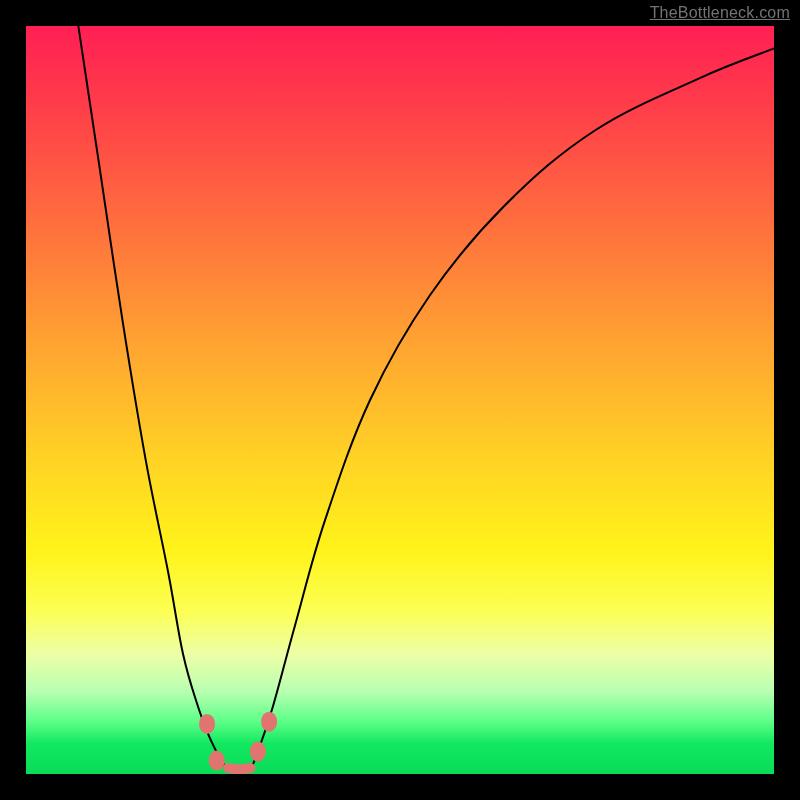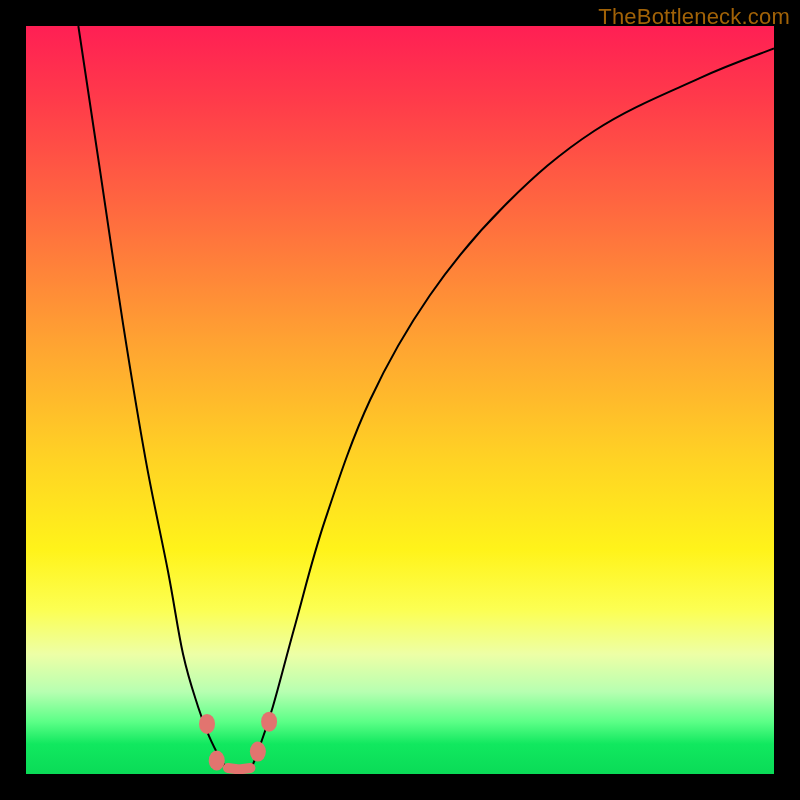--- a/index.html
+++ b/index.html
@@ -28,24 +28,25 @@
       #edffa6 84%,
       #b7ffb1 89%,
       #5cff87 93%,
       #11e85f 96%,
       #0adb57 100%);
   }
   .watermark {
     position: absolute;
     top: 4px;
     right: 10px;
-    color: #a16207;
-    font-size: 22px;
+    color: #737373;
+    font-size: 16px;
     font-weight: 500;
     letter-spacing: 0.2px;
+    text-decoration: underline;
   }
   svg.curves {
     position: absolute;
     left: 0;
     top: 0;
     width: 748px;
     height: 748px;
   }
   .curve {
     fill: none;

